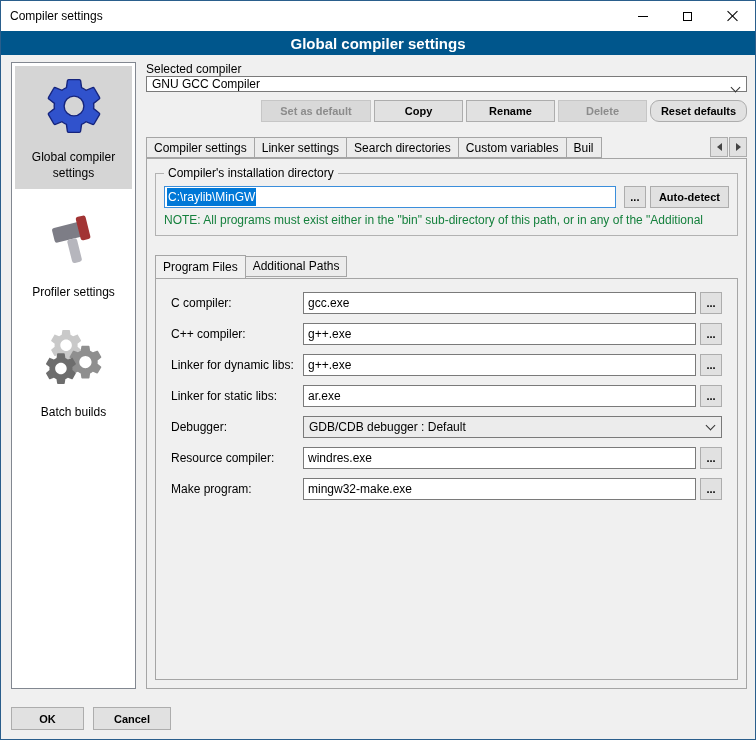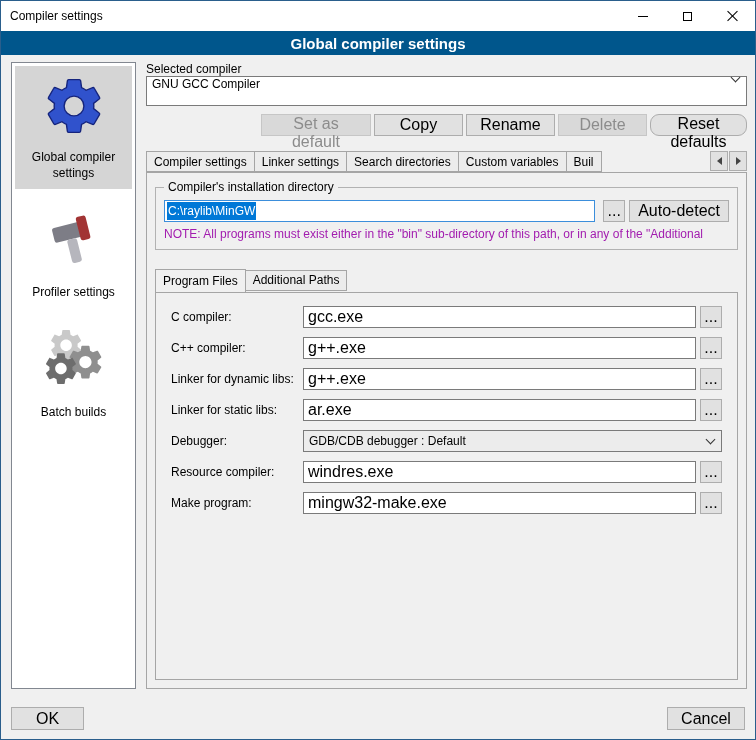--- a/index.html
+++ b/index.html
@@ -31,25 +31,25 @@
   .sidebar { width:125px; flex:none; background:#fff; border:1px solid #828790; padding:3px; display:flex; flex-direction:column; }
   .side-item { display:flex; flex-direction:column; align-items:center; text-align:center; padding:6px 2px 8px; margin-bottom:12px; cursor:default; }
   .side-item.selected { background:#d5d5d5; }
   .side-item .icon-box { width:68px; height:68px; display:flex; align-items:center; justify-content:center; margin-bottom:10px; }
   .side-label { line-height:1.3; }
 
   
   .main { flex:1; min-width:0; display:flex; flex-direction:column; }
   .section-label { }
 
-  .combo { height:30px; border:1px solid #7a7a7a; background:#fff; display:flex; align-items:flex-start; padding:0 7px 0 5px; cursor:default; }
+  .combo { height:16px; border:1px solid #7a7a7a; background:#fff; display:flex; align-items:flex-end; padding:0 7px 0 5px; cursor:default; }
   .chev { flex:none; width:7px; height:7px; border-right:1.5px solid #333; border-bottom:1.5px solid #333;
           transform:rotate(45deg); margin-top:-3px; margin-left:auto; }
 
-  .btn { height:22px; background:#e1e1e1; border:1px solid #adadad; font-family:inherit; font-size:16px; padding:0 8px; color:#000; }
+  .btn { height:22px; background:#e1e1e1; border:1px solid #adadad; font-family:inherit; font-size:11px; padding:0 8px; color:#000;font-weight:bold; }
   .btn:disabled { background:#d9d9d9; border-color:#c6c6c6; color:#8c8c8c; }
   .btn-row { display:flex; gap:3px; margin-top:8px; padding-left:115px; }
   .w110{width:110px;} .w73{width:89px;} .w97{width:97px; margin-left:auto;border-radius:9px;}
 
   
   .tab-strip { display:flex; align-items:flex-end; margin-top:12px; position:relative; height:24px; padding-right:38px; overflow:hidden; flex:none; }
   .tab { background:#ececec; border:1px solid #a5a5a5; height:21px; padding:0 7px; display:flex; align-items:center;
          white-space:nowrap; margin-right:-1px; cursor:default; }
   .tab.active { background:#f0f0f0; height:24px; z-index:2; margin-bottom:-1px; border-bottom:1px solid #f0f0f0; }
   .tab.clip { max-width:36px; overflow:hidden; }
@@ -59,34 +59,34 @@
   .tri-r { width:0; height:0; border-top:4px solid transparent; border-bottom:4px solid transparent; border-left:5px solid #444; }
 
   .tab-panel { border:1px solid #a5a5a5; background:#f0f0f0; flex:1; min-height:0; padding:14px 8px 8px; display:flex; flex-direction:column; z-index:1; }
 
   
   .group-box { position:relative; border:1px solid #b2b2b2; padding:12px 8px 8px; flex:none; }
   .group-title { position:absolute; top:-8px; left:8px; background:#f0f0f0; padding:0 4px; }
   .dir-row { display:flex; align-items:center; gap:4px; }
   .text-input { flex:1; height:22px; background:#fff; border:1px solid #3b8edb; display:flex; align-items:center; padding:0 2px; overflow:hidden; cursor:text; }
   .sel { background:#0078d7; color:#fff; padding:2px 1px; white-space:nowrap; }
-  .note { color:#a21caf; margin-top:5px; white-space:nowrap; overflow:hidden; }
+  .note { color:#15803d; margin-top:5px; white-space:nowrap; overflow:hidden; }
 
   .subtab-strip { margin-top:18px; padding-right:0;align-items:center; }
 
   .sub-panel { border:1px solid #a5a5a5; background:#f0f0f0; flex:1; min-height:0; padding:13px 15px; }
   .f-row { display:flex; align-items:center; margin-bottom:9px; }
   .f-label { width:132px; flex:none; }
   .f-ctl { flex:1; display:flex; align-items:center; min-width:0; }
-  .f-input { flex:1; height:22px; border:1px solid #7a7a7a; background:#fff; padding:0 4px; font-family:inherit; font-size:16px; min-width:0; }
+  .f-input { flex:1; height:22px; border:1px solid #7a7a7a; background:#fff; padding:0 4px; font-family:inherit; font-size:12px; min-width:0; }
   .f-browse { width:22px; height:22px; flex:none; margin-left:4px; padding:0; }
   .f-combo { flex:1; height:22px; border:1px solid #7a7a7a; background:#ececec; display:flex; align-items:center; padding:0 7px 0 5px; cursor:default; }
 
   
-  .footer { flex:none; height:40px; display:flex; justify-content:space-between; gap:9px; padding:8px 10px 17px; }
+  .footer { flex:none; height:40px; display:flex; justify-content:flex-start; gap:9px; padding:8px 10px 17px; }
   .ok-btn { width:73px; height:23px; }
   .cancel-btn { width:78px; height:23px; }
 </style>
 </head>
 <body>
 
 <div class="window">
 
   <div class="titlebar">
     <span class="title-text">Compiler settings</span>

